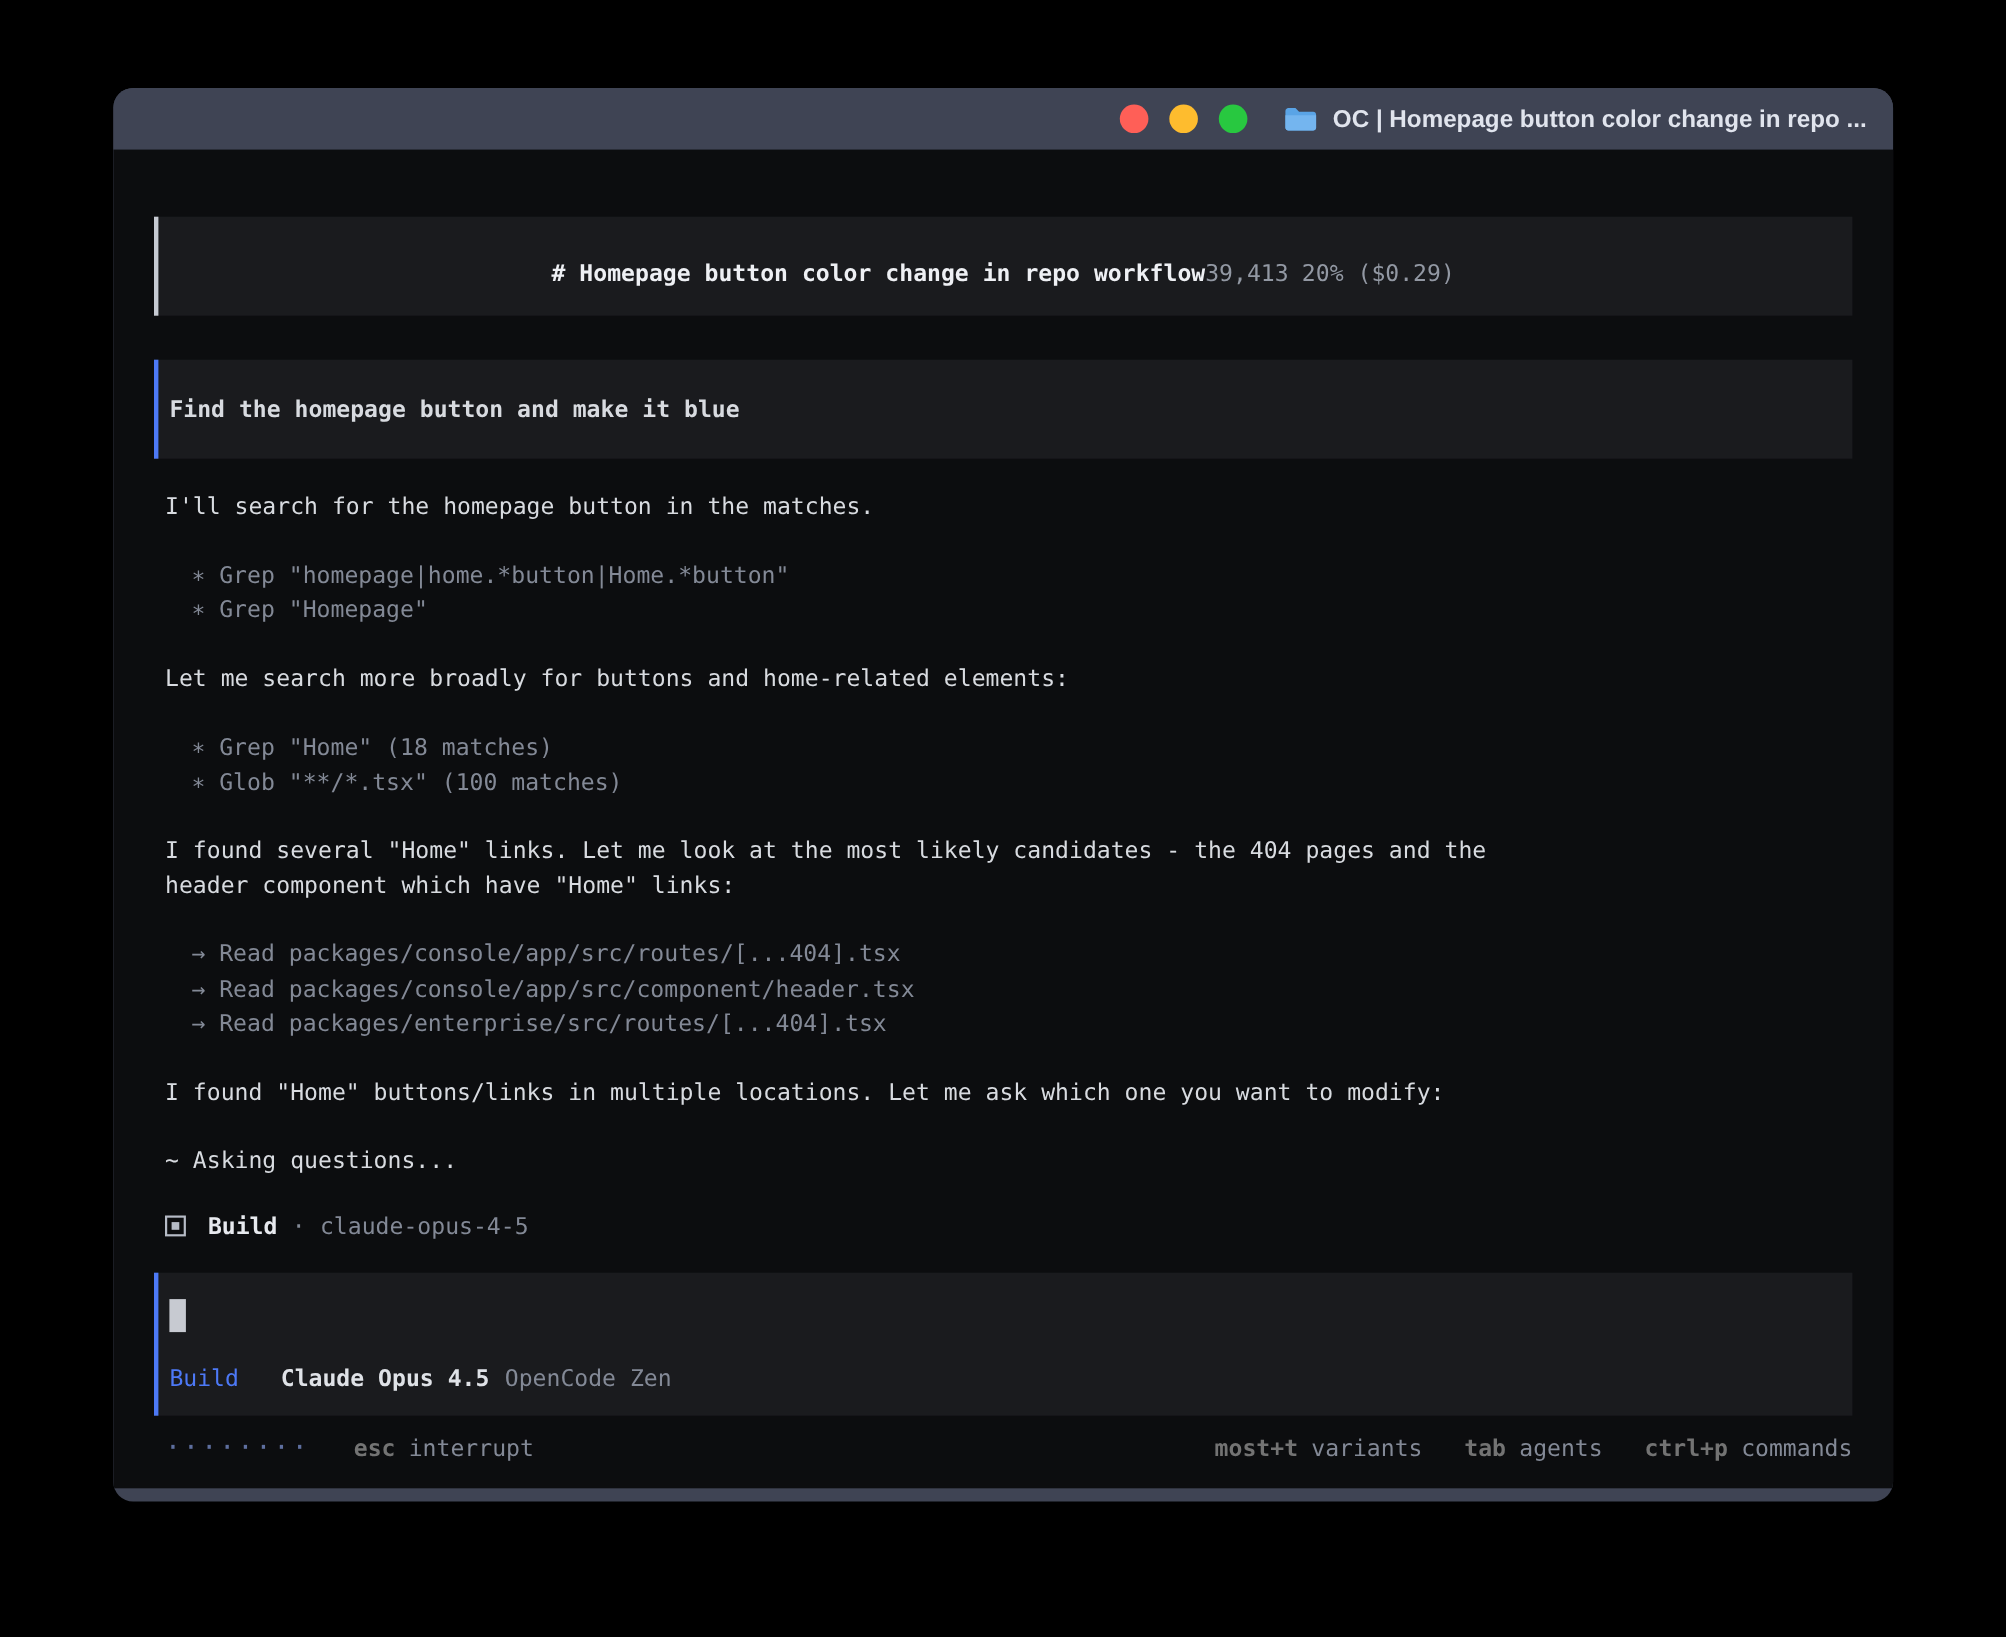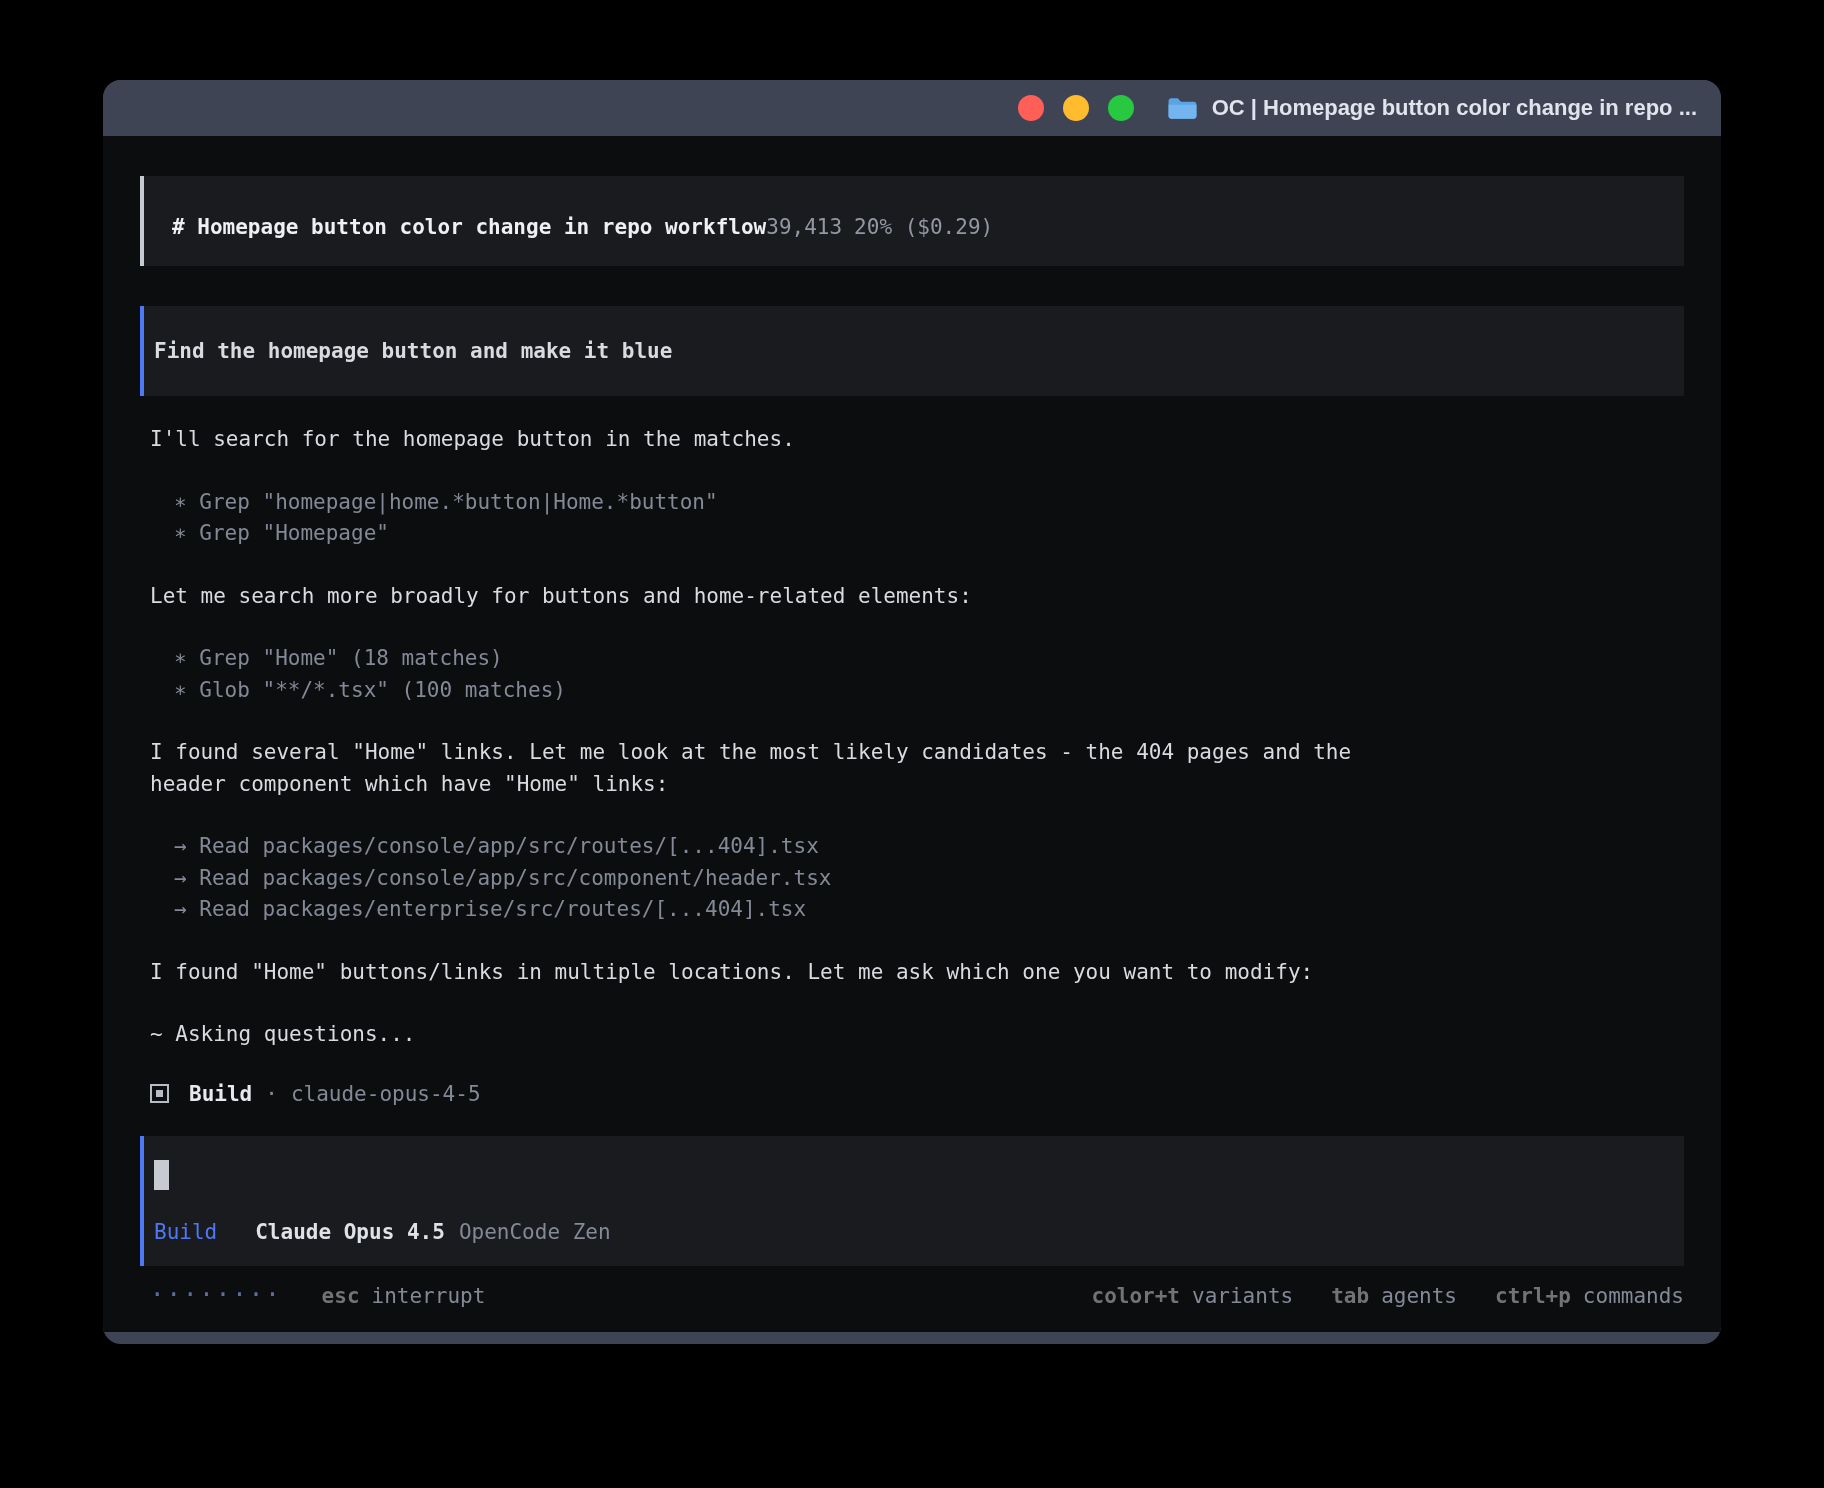--- a/index.html
+++ b/index.html
@@ -39,23 +39,24 @@
   
   .terminal { background:#0c0d0f; padding:40px 37px 24px; }
 
   .block {
     background:#1a1b1e;
     border-left:4px solid #c6cad2;
     height:90px;
     display:flex; align-items:center;
   }
   .session-header {
-    justify-content:flex-start;
+    justify-content:center;
     padding:12px 32px 0 28px;
     margin-bottom:40px;
+    margin-top:21px;
   }
   .session-title { font-size:21px; font-weight:700; color:#eef0f4; white-space:nowrap; }
   .session-stats { display:flex; gap:12px; font-size:21px; color:#9298a3; white-space:nowrap; }
 
   .user-block {
     border-left-color:#4d79f6;
     padding:0 24px 0 10px;
     margin-bottom:28px;
     font-weight:bold;
   }
@@ -202,21 +203,21 @@
     <div class="status-bar">
       <div class="status-left">
         <span class="spinner">········</span>
         <span class="keyhint">
           <span class="key">esc</span>
           <span class="key-label">interrupt</span>
         </span>
       </div>
       <div class="status-right">
         <span class="keyhint">
-          <span class="key">color+t</span>
+          <span class="key">most+t</span>
           <span class="key-label">variants</span>
         </span>
         <span class="keyhint">
           <span class="key">tab</span>
           <span class="key-label">agents</span>
         </span>
         <span class="keyhint">
           <span class="key">ctrl+p</span>
           <span class="key-label">commands</span>
         </span>

